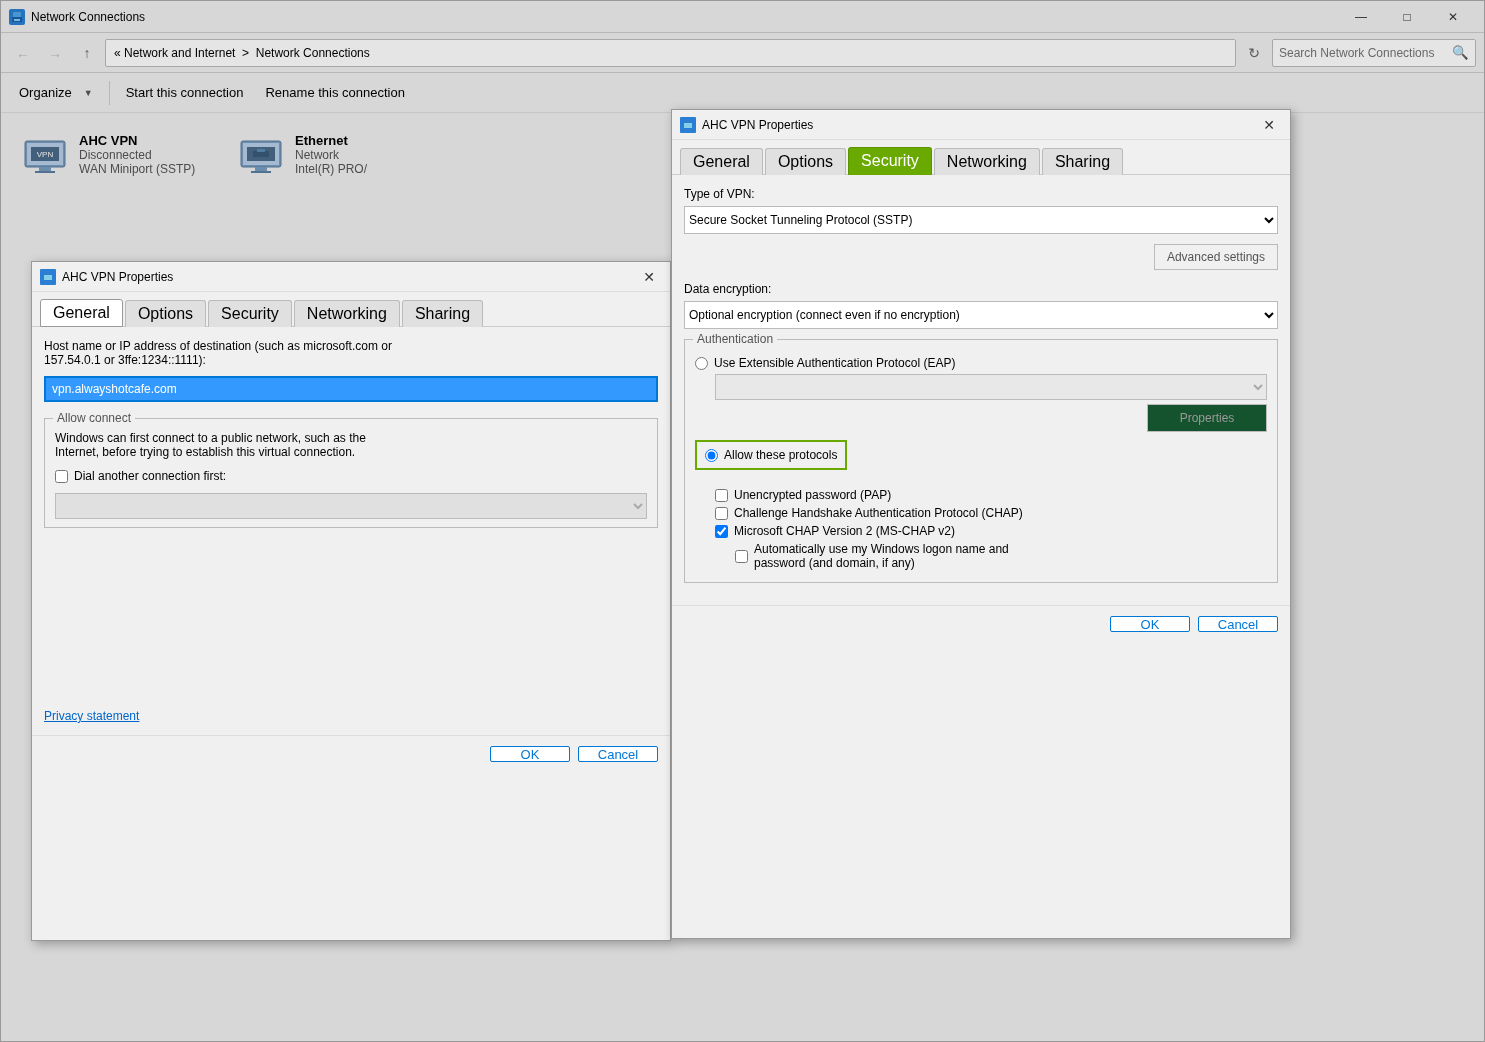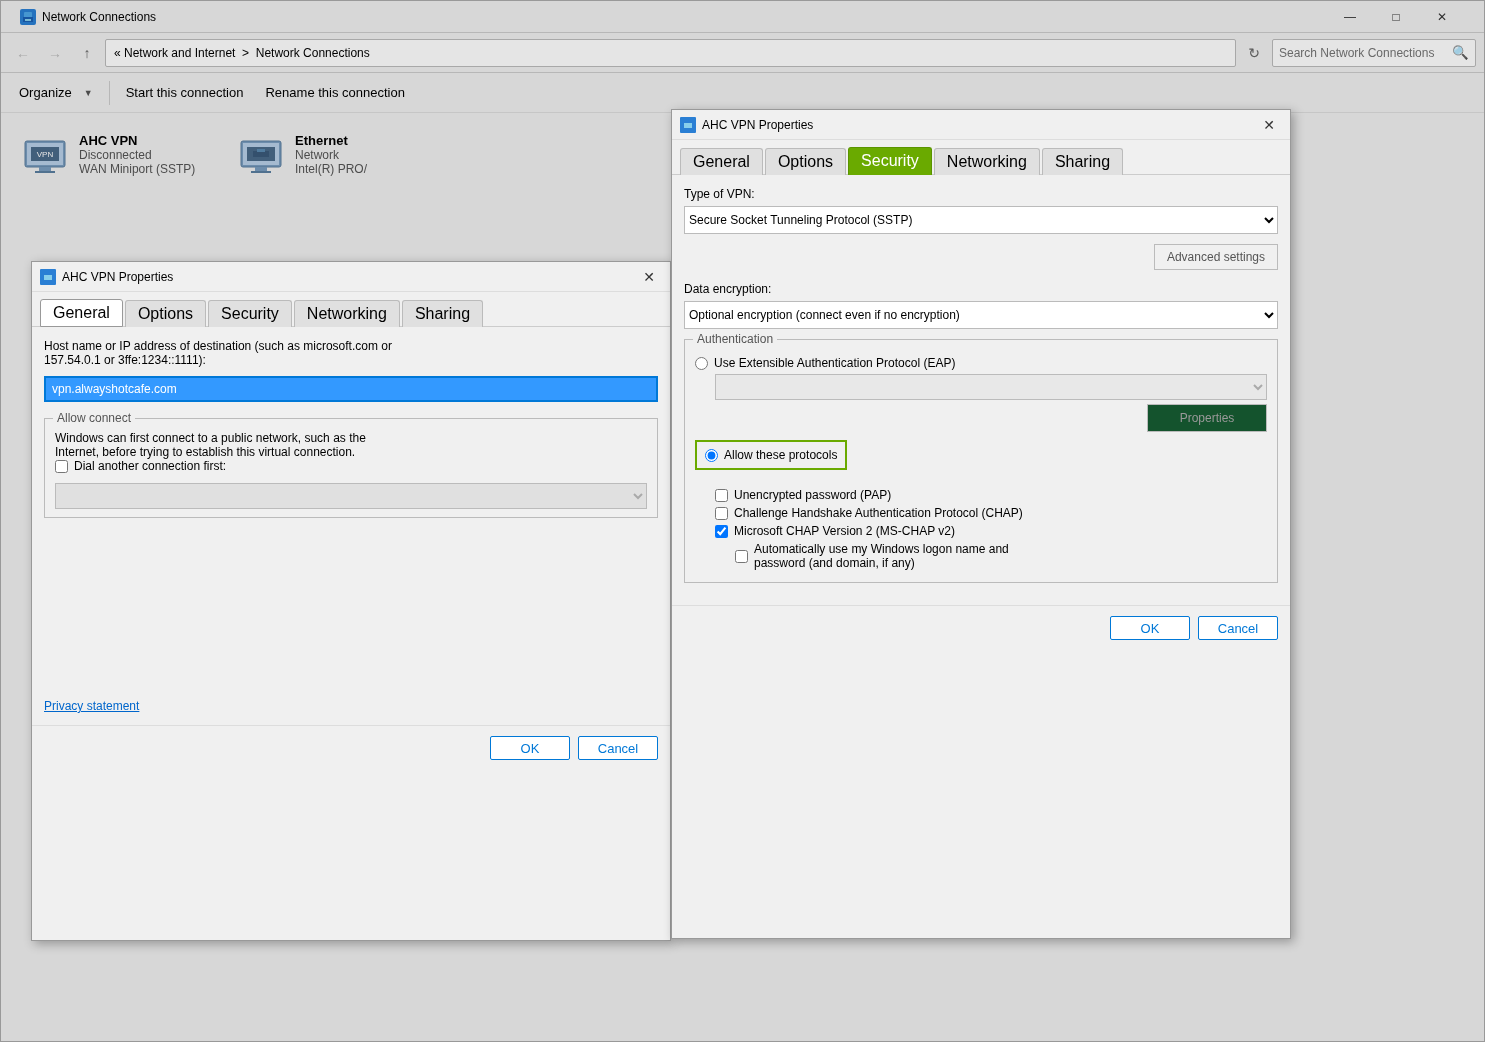--- a/index.html
+++ b/index.html
@@ -22,21 +22,21 @@
       background: #f0f0f0;
       border: 1px solid #999;
     }
 
     
     .title-bar {
       display: flex;
       align-items: center;
       height: 32px;
       background: #f0f0f0;
-      padding: 0 19px;
+      padding: 0 8px;
       border-bottom: 1px solid #ccc;
     }
     .title-bar-icon {
       width: 16px; height: 16px;
       margin-right: 6px;
       background: #2a7fd4;
       border-radius: 2px;
       display: flex; align-items: center; justify-content: center;
       color: white; font-size: 10px;
     }
@@ -333,21 +333,21 @@
     
     .dialog-buttons {
       display: flex;
       justify-content: flex-end;
       gap: 8px;
       padding: 10px 12px;
       border-top: 1px solid #ddd;
     }
     .btn {
       min-width: 80px;
-      height: 24px;
+      height: 16px;
       padding: 0 0;
       border: 1px solid #0078d7;
       background: white;
       color: #0078d7;
       font-size: 13px;
       cursor: pointer;
       border-radius: 2px;
     }
     .btn.primary {
       background: white;
@@ -527,21 +527,21 @@
     </div>
 
     <div class="dialog-content">
       <div class="form-group">
         <label class="form-label">Host name or IP address of destination (such as microsoft.com or<br>157.54.0.1 or 3ffe:1234::1111):</label>
         <input class="form-input" style="border: 2px solid rgb(0, 120, 215); margin-top: 6px; background-color: rgb(51, 153, 255); color: white;" value="vpn.alwayshotcafe.com">
       </div>
 
       <div class="group-box" style="margin-top: 16px;">
         <span class="group-box-label">Allow connect</span>
-        <p style="font-size:12px; margin-bottom: 0; margin-top:4px;">Windows can first connect to a public network, such as the<br>Internet, before trying to establish this virtual connection.</p>
+        <p style="font-size:12px; margin-bottom: 10px; margin-top:4px;">Windows can first connect to a public network, such as the<br>Internet, before trying to establish this virtual connection.</p>
         <div class="checkbox-row">
           <input type="checkbox" style="">
           <label>Dial another connection first:</label>
         </div>
         <select style="width:100%; height:26px; border:1px solid #bbb; font-size:12px; background:#e0e0e0; color:#aaa; margin-top:6px; appearance:auto;">
           <option></option>
         </select>
       </div>
 
       <div style="margin-top: 180px;">

